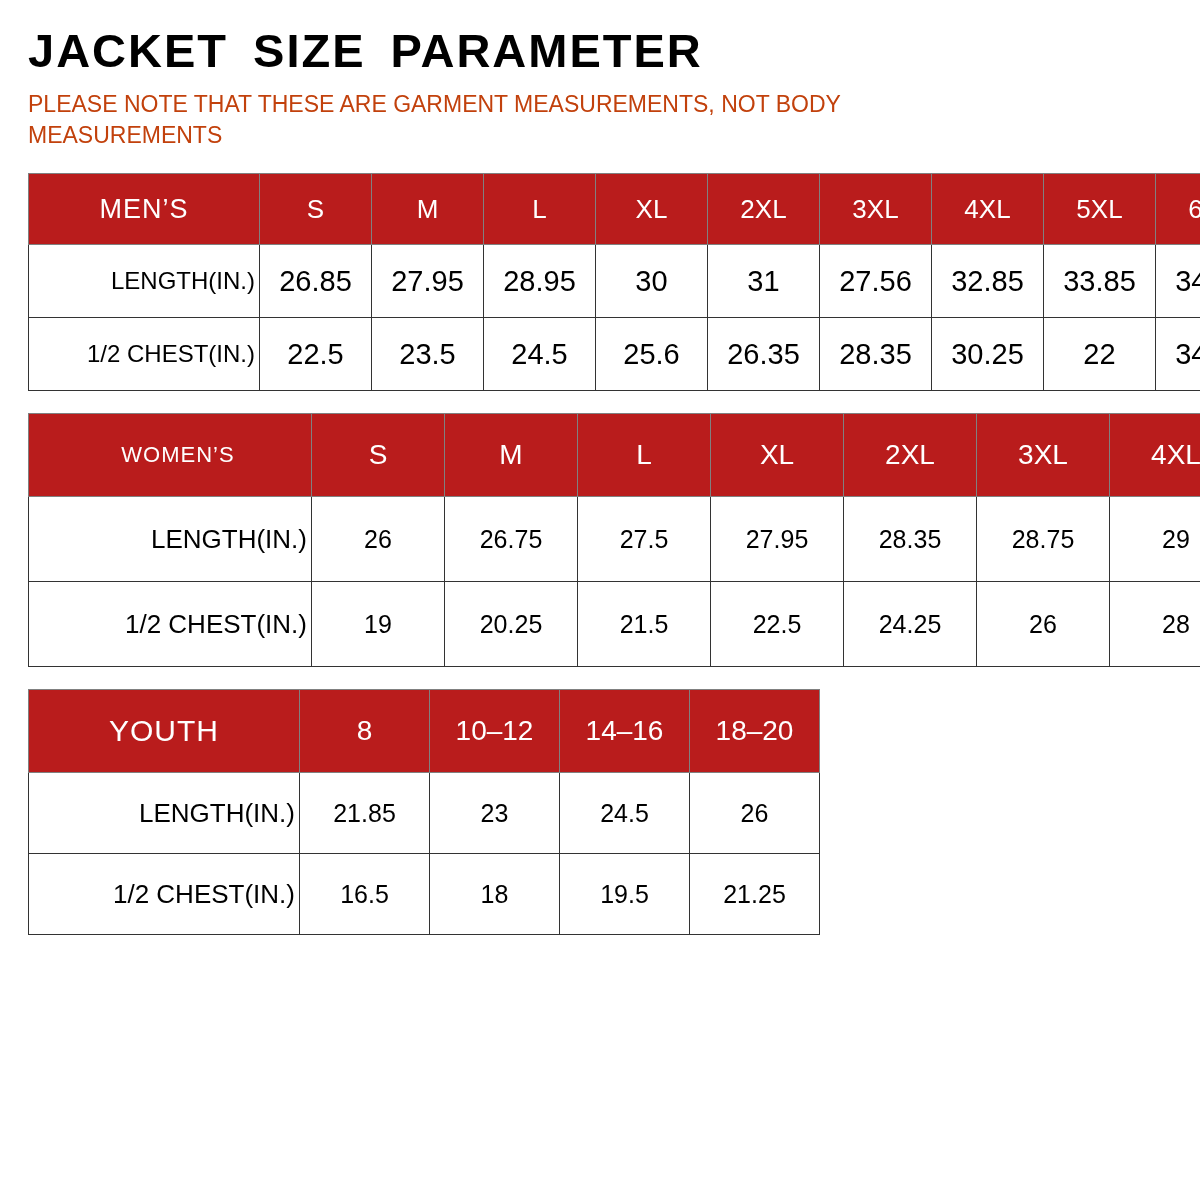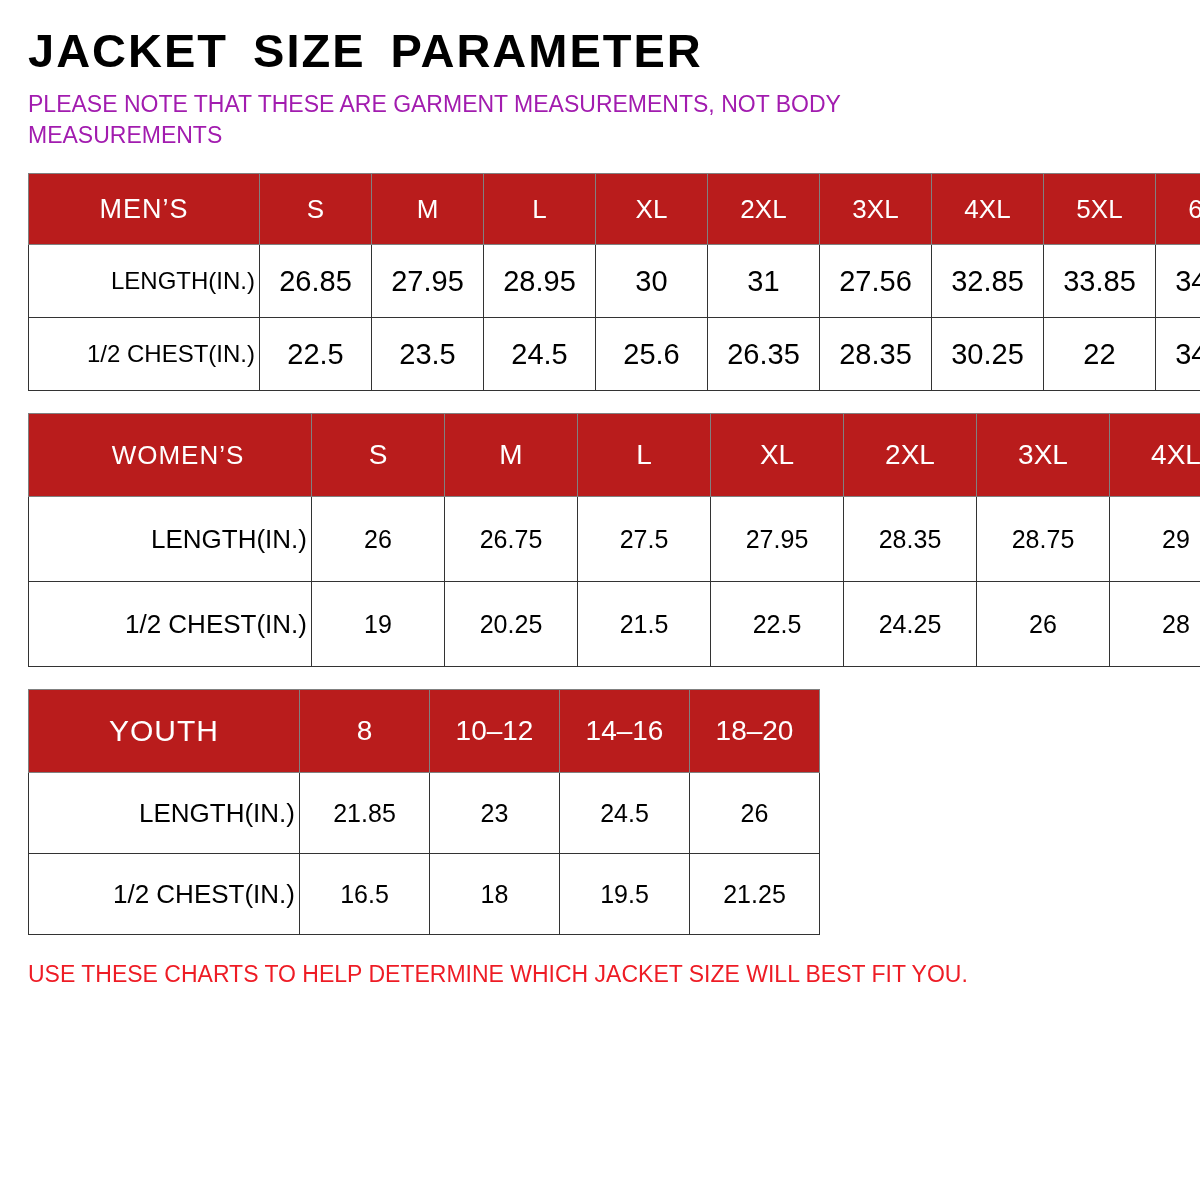--- a/index.html
+++ b/index.html
@@ -22,21 +22,21 @@
   }
   .title {
     font-size: 47px;
     font-weight: bold;
     letter-spacing: 2px;
     line-height: 1.05;
     margin: 0 0 14px 0;
     word-spacing: 10px;
   }
   .note {
-    color: #a21caf;
+    color: #c2410c;
     font-size: 23px;
     line-height: 1.35;
     margin: 0 0 22px 0;
     max-width: 920px;
   }
   table.size-table {
     border-collapse: collapse;
     table-layout: fixed;
     margin-bottom: 22px;
   }
@@ -74,21 +74,21 @@
   #mens-table td.val { font-size: 29px; }
 
   
   #womens-table { width: 1130px; }
   #womens-table td.rowlabel { width: 258px; }
   #womens-table tr.header td.cat { width: 258px; }
   #womens-table td.val { width: 124px; }
   #womens-table tr td { height: 84px; }
   #womens-table tr.header td { height: 82px; }
   #womens-table tr.header td:not(.cat) { font-size: 28px; }
-  #womens-table tr.header td.cat { font-size: 26px; padding-left: 20px; }
+  #womens-table tr.header td.cat { font-size: 22px; padding-left: 20px; }
   #womens-table td.rowlabel { font-size: 26px; }
   #womens-table td.val { font-size: 25px; }
 
   
   #youth-table { width: 748px; }
   #youth-table td.rowlabel { width: 262px; }
   #youth-table tr.header td.cat { width: 262px; }
   #youth-table td.val { width: 121px; }
   #youth-table tr td { height: 80px; }
   #youth-table tr.header td { height: 82px; }
@@ -213,15 +213,14 @@
       <tr>
         <td class="rowlabel">1/2 CHEST(IN.)</td>
         <td class="val">16.5</td>
         <td class="val">18</td>
         <td class="val">19.5</td>
         <td class="val">21.25</td>
       </tr>
     </tbody>
   </table>
 
-  <p class="footer-note second">USE THESE CHARTS TO HELP DETERMINE WHICH JACKET SIZE WILL BEST FIT YOU.</p>
 
 </div>
 
 </body></html>

